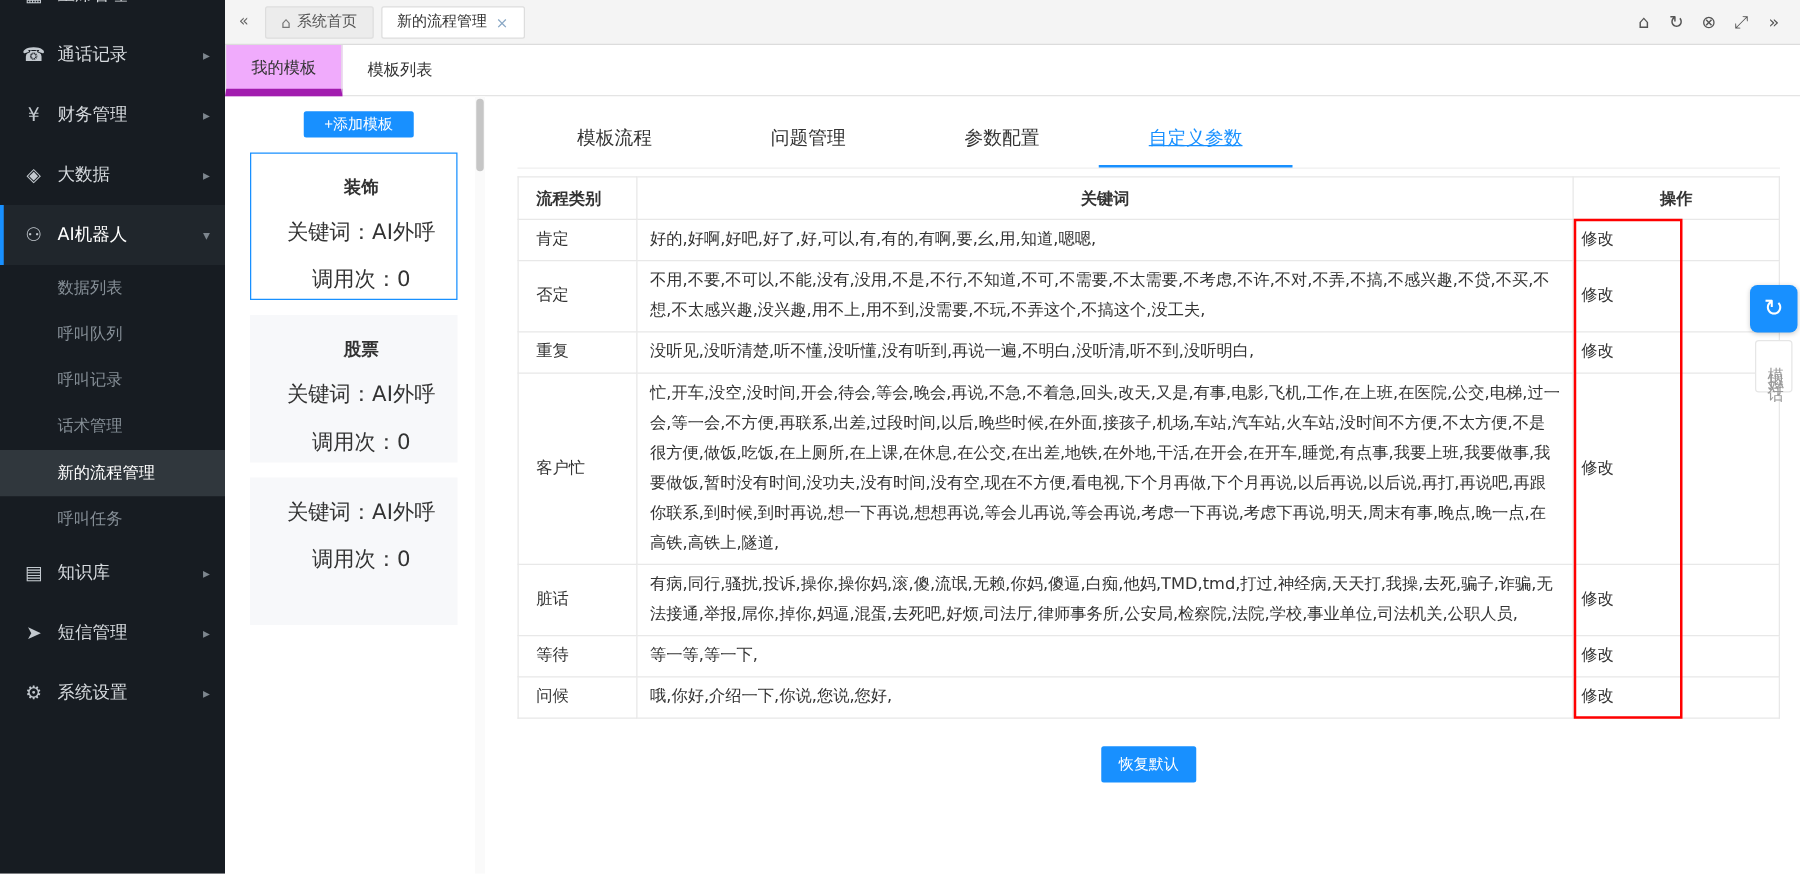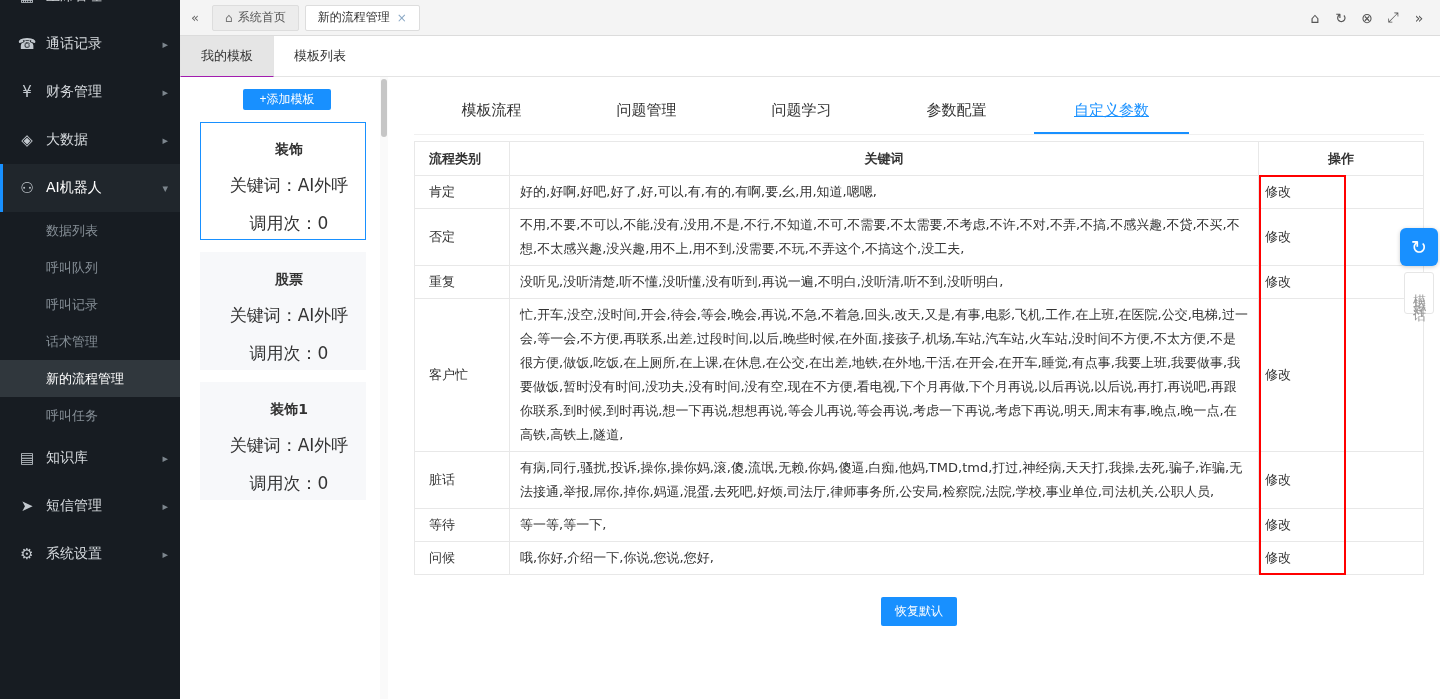--- a/index.html
+++ b/index.html
@@ -29,22 +29,22 @@
     background:#ececec; border:1px solid #ddd; border-radius:2px; font-size:12px; color:#555; cursor:pointer; }
   .tab.active { background:#fff; color:#333; }
   .tab .t-ic { margin-right:5px; font-size:12px; color:#777; }
   .tab .t-close { margin-left:7px; color:#8aa8c5; font-size:12px; }
   .tab-actions { margin-left:auto; display:flex; align-items:center; }
   .tab-actions span { width:26px; text-align:center; color:#555; font-size:14px; cursor:pointer; }
 
   .page-tabs { height:41px; border-bottom:1px solid #e4e4e4; display:flex; align-items:stretch;
     background:#fff; flex-shrink:0; }
   .page-tab { padding:0 20px; display:flex; align-items:center; font-size:13px; color:#333; cursor:pointer; }
-  .page-tab.active { border-right:1px solid #e4e4e4; border-left:1px solid #e4e4e4; background:#e5e5e5;
-    margin-bottom:-1px; border-bottom:1px solid #a21caf; }
+  .page-tab.active { border-right:1px solid #e4e4e4; border-left:1px solid #e4e4e4; background:#f0abfc;
+    margin-bottom:-1px; border-bottom:6px solid #a21caf; }
 
   
   .content { flex:1; display:flex; min-height:0; }
 
   .tpl-panel { width:200px; padding:12px 6px 0 20px; flex-shrink:0; }
   .add-btn { display:block; margin:0 auto; background:#1890ff; color:#fff; font-size:12px;
     border:none; border-radius:2px; padding:2px 16px; cursor:pointer; }
   .card { width:166px; height:118px; margin-top:12px; background:#f7f8fa; text-align:center;
     border:1px solid transparent; cursor:pointer;padding-left:12px; }
   .card.selected { background:#fff; border:1px solid #1890ff; }
@@ -178,36 +178,34 @@
           <div class="c-title">装饰</div>
           <div class="c-line">关键词：AI外呼</div>
           <div class="c-line">调用次：0</div>
         </div>
         <div class="card">
           <div class="c-title">股票</div>
           <div class="c-line">关键词：AI外呼</div>
           <div class="c-line">调用次：0</div>
         </div>
         <div class="card">
-          <div class="c-title">装饰1</div>
           <div class="c-line">关键词：AI外呼</div>
           <div class="c-line">调用次：0</div>
         </div>
       </div>
 
       <div class="tpl-scroll">
         <div class="thumb"></div>
       </div>
 
       <div class="main-panel">
 
         <div class="ctabs">
           <div class="ctab">模板流程</div>
           <div class="ctab">问题管理</div>
-          <div class="ctab">问题学习</div>
           <div class="ctab">参数配置</div>
           <div class="ctab active">自定义参数</div>
         </div>
 
         <div class="table-wrap">
           <table>
             <colgroup>
                 <col style="width:95px">
                 <col>
                 <col style="width:165px">

